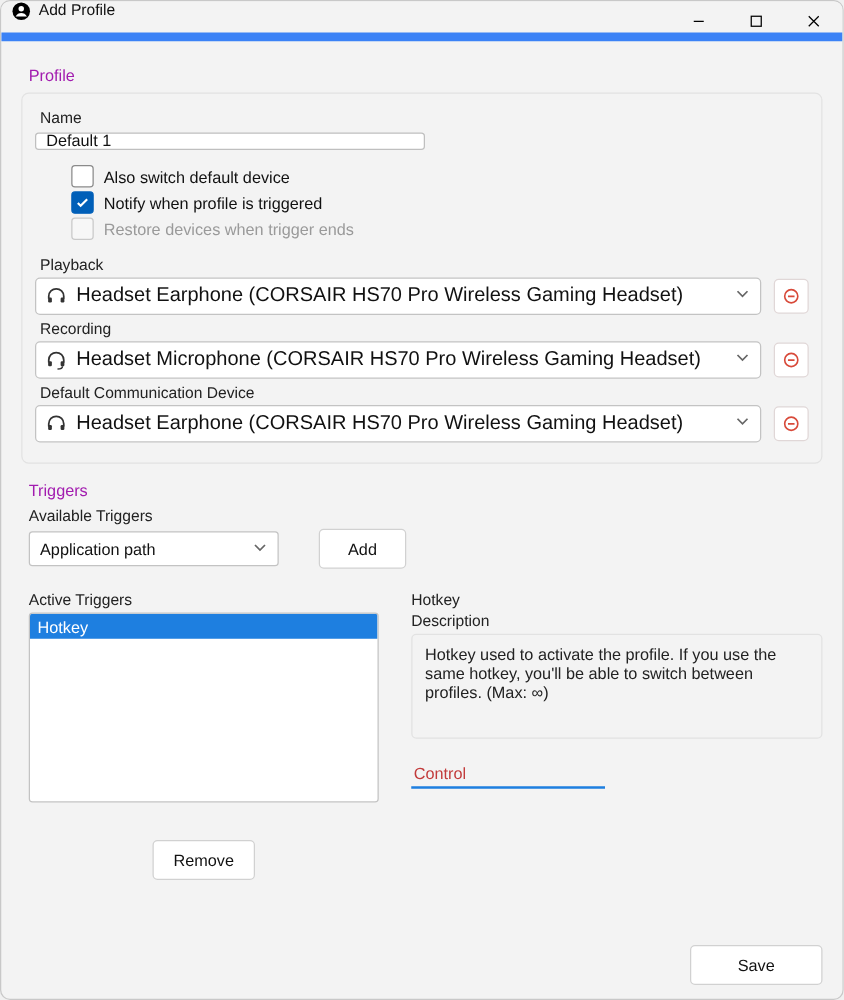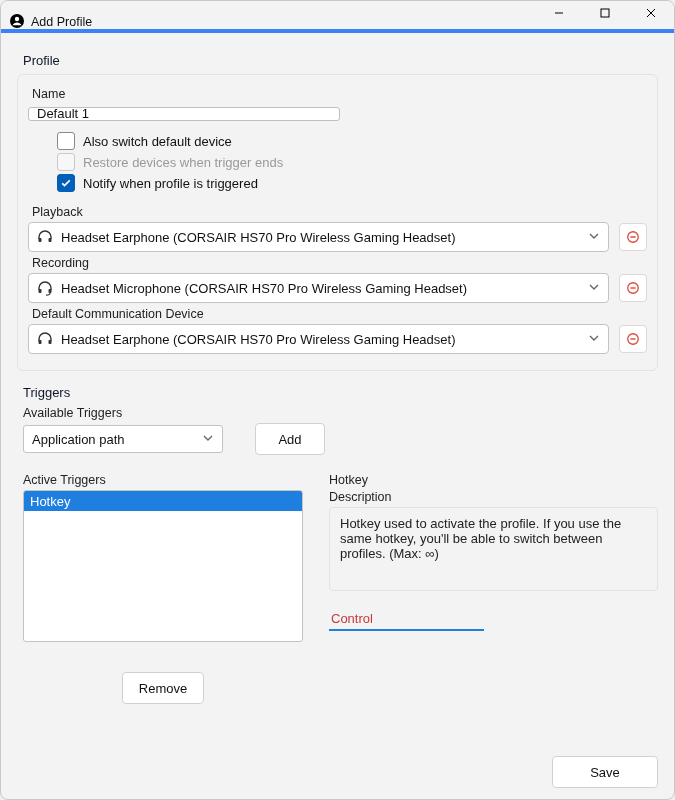--- a/index.html
+++ b/index.html
@@ -4,52 +4,52 @@
 <style>
   * { box-sizing: border-box; font-family: "Segoe UI", Arial, sans-serif; }
   html, body { margin:0; padding:0; }
   body { background:#f0f0f0; }
   .window {
     width:675px; height:800px; background:#f3f3f3;
     border:1px solid #c8c8c8; border-radius:8px; overflow:hidden;
     display:flex; flex-direction:column;
   }
   .titlebar {
-    height:32px; display:flex; align-items:flex-end; padding:0 0 0 8px;
-    background:#f3f3f3; border-bottom:4px solid #3b82f6;
+    height:32px; display:flex; align-items:flex-start; padding:0 0 0 8px;
+    background:#f3f3f3; border-bottom:7px solid #3b82f6;
   }
   .titlebar .app-icon {
     width:16px; height:16px; margin-right:6px; display:flex;
   }
   .titlebar .title { font-size:12.5px; color:#111; flex:0 0 auto; }
   .titlebar .spacer { flex:1; }
   .winctl { width:46px; height:32px; display:flex; align-items:center; justify-content:center; }
   .winctl svg { width:10px; height:10px; stroke:#000; fill:none; }
   .content { flex:1; padding:16px 16px 10px 16px; overflow:auto; position:relative; }
-  .group-label { font-size:13px; color:#0f172a; margin:4px 0 6px 6px; }
+  .group-label { font-size:13px; color:#a21caf; margin:4px 0 6px 6px; }
   .groupbox { border:1px solid #e2e2e2; border-radius:6px; padding:10px 10px 12px 10px; background:#f3f3f3; }
   .field-label { font-size:12.5px; color:#222; margin:2px 0 3px 4px; }
   .text-input {
     height:14px; width:312px; border:1px solid #bfbfbf; border-radius:3px;
     background:#fff; padding:0 8px; font-size:13px; color:#111;
   }
   .checks { margin:10px 0 0 2px; }
   .check-row { display:flex; align-items:center; gap:8px; font-size:13px; color:#111; margin:3px 0;padding-left:27px; }
   .check-row.disabled { color:#9a9a9a; }
   .checkbox { width:18px; height:18px; border:1px solid #8a8a8a; border-radius:3px; background:#fff; display:flex; align-items:center; justify-content:center; }
   .checkbox.checked { background:#005fb8; border-color:#005fb8; }
   .checkbox.checked svg { width:12px; height:12px; stroke:#fff; stroke-width:2.3; fill:none; }
   .checkbox.disabled { border-color:#c9c9c9; background:#f7f7f7; }
   .device-row { display:flex; align-items:center; gap:10px; margin-bottom:4px; }
   .device-select {
     flex:1; height:30px; border:1px solid #c3c3c3; border-radius:4px;
     background:#fff; display:flex; align-items:center; padding:0 8px; gap:8px;
   }
   .device-select .dev-icon { width:16px; height:16px; flex:0 0 auto; display:flex; }
-  .device-select .dev-text { flex:1; font-size:13px; color:#111; white-space:nowrap; overflow:hidden; text-overflow:ellipsis; }
+  .device-select .dev-text { flex:1; font-size:16px; color:#111; white-space:nowrap; overflow:hidden; text-overflow:ellipsis; }
   .device-select .chev svg { width:12px; height:12px; stroke:#666; fill:none; }
   .clear-btn {
     width:28px; height:28px; border:1px solid #e0d7d7; border-radius:4px; background:#fff;
     display:flex; align-items:center; justify-content:center;
   }
   .clear-btn svg { width:14px; height:14px; }
   .triggers-area { display:flex; gap:16px; margin-top:6px; }
   .trig-left { width:290px; }
   .trig-right { flex:1; }
   .combo {
@@ -123,31 +123,31 @@
     <div class="group-label">Profile</div>
     <div class="groupbox">
       <div class="field-label">Name</div>
       <input class="text-input" value="Default 1" style="">
 
       <div class="checks">
         <div class="check-row">
           <span class="checkbox"></span>
           <span>Also switch default device</span>
         </div>
+        <div class="check-row">
+          <span class="checkbox checked">
+              <svg viewBox="0 0 16 16">
+                <path d="M3 8.5l3 3 7-7"></path>
+              </svg>
+            </span>
+          <span>Notify when profile is triggered</span>
+        </div>
         <div class="check-row disabled">
           <span class="checkbox disabled"></span>
           <span>Restore devices when trigger ends</span>
-        </div>
-        <div class="check-row">
-          <span class="checkbox checked">
-              <svg viewBox="0 0 16 16">
-                <path d="M3 8.5l3 3 7-7"></path>
-              </svg>
-            </span>
-          <span>Notify when profile is triggered</span>
         </div>
       </div>
 
       <div style="height:8px"></div>
 
       <div class="field-label">Playback</div>
       <div class="device-row">
         <div class="device-select">
           <span class="dev-icon">
               <svg viewBox="0 0 16 16">

